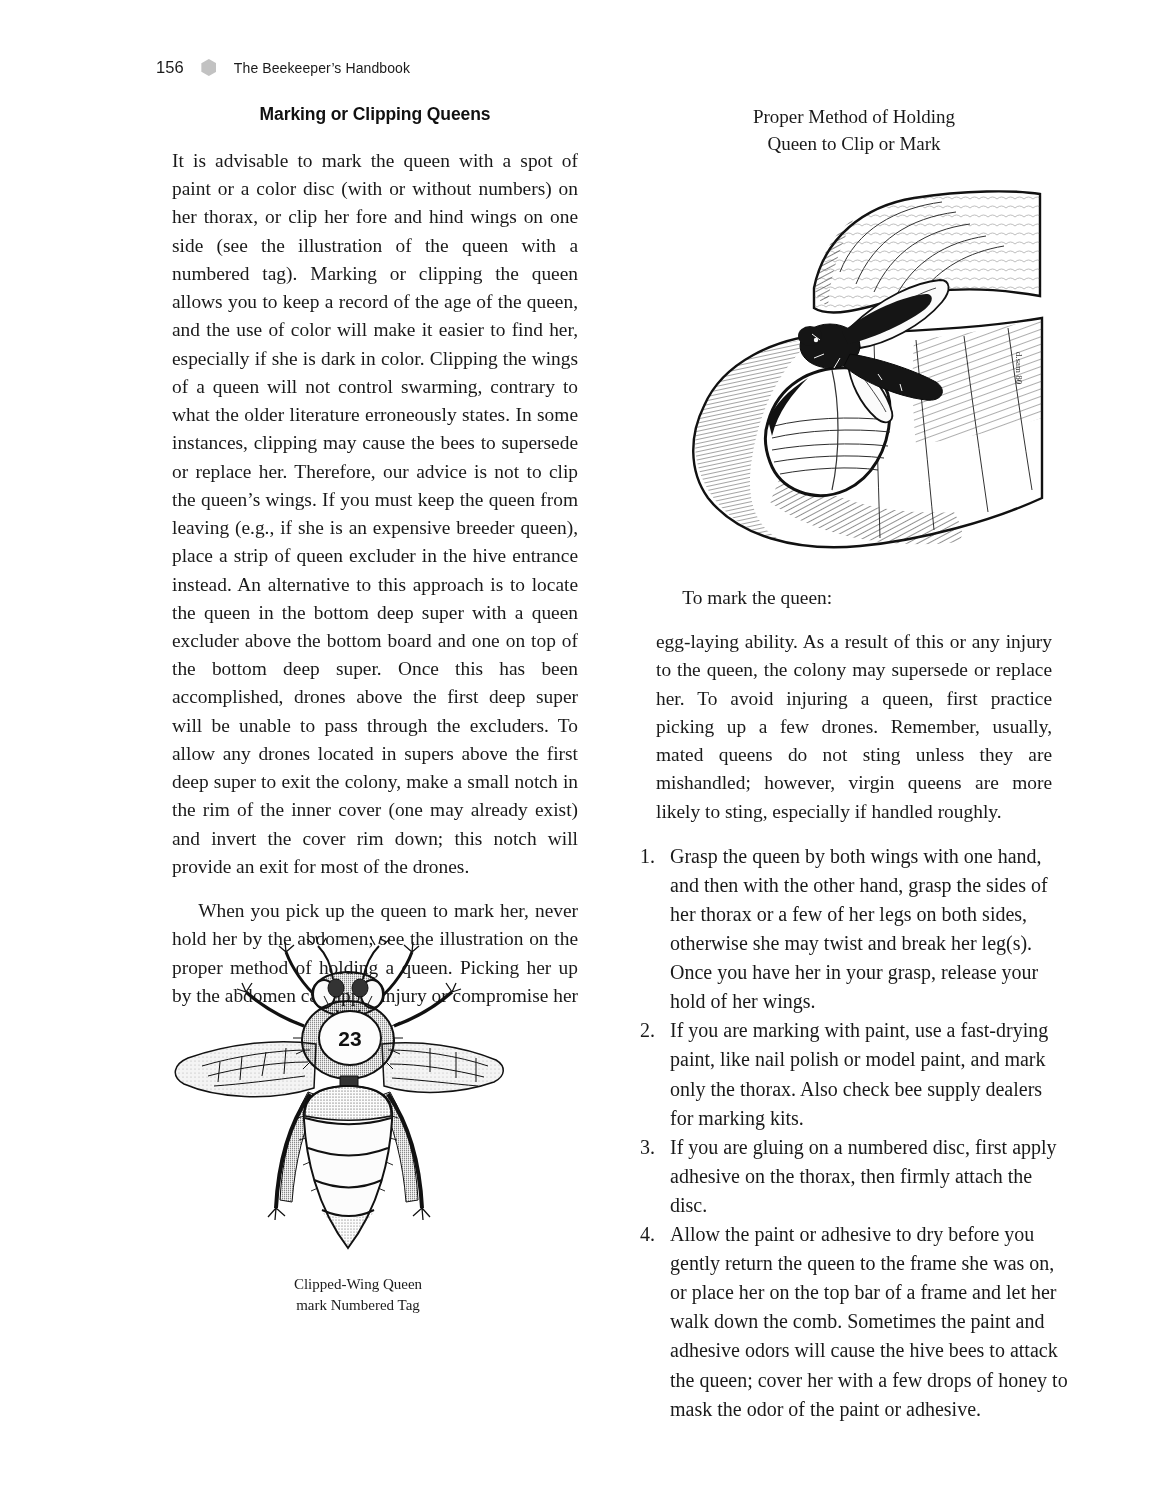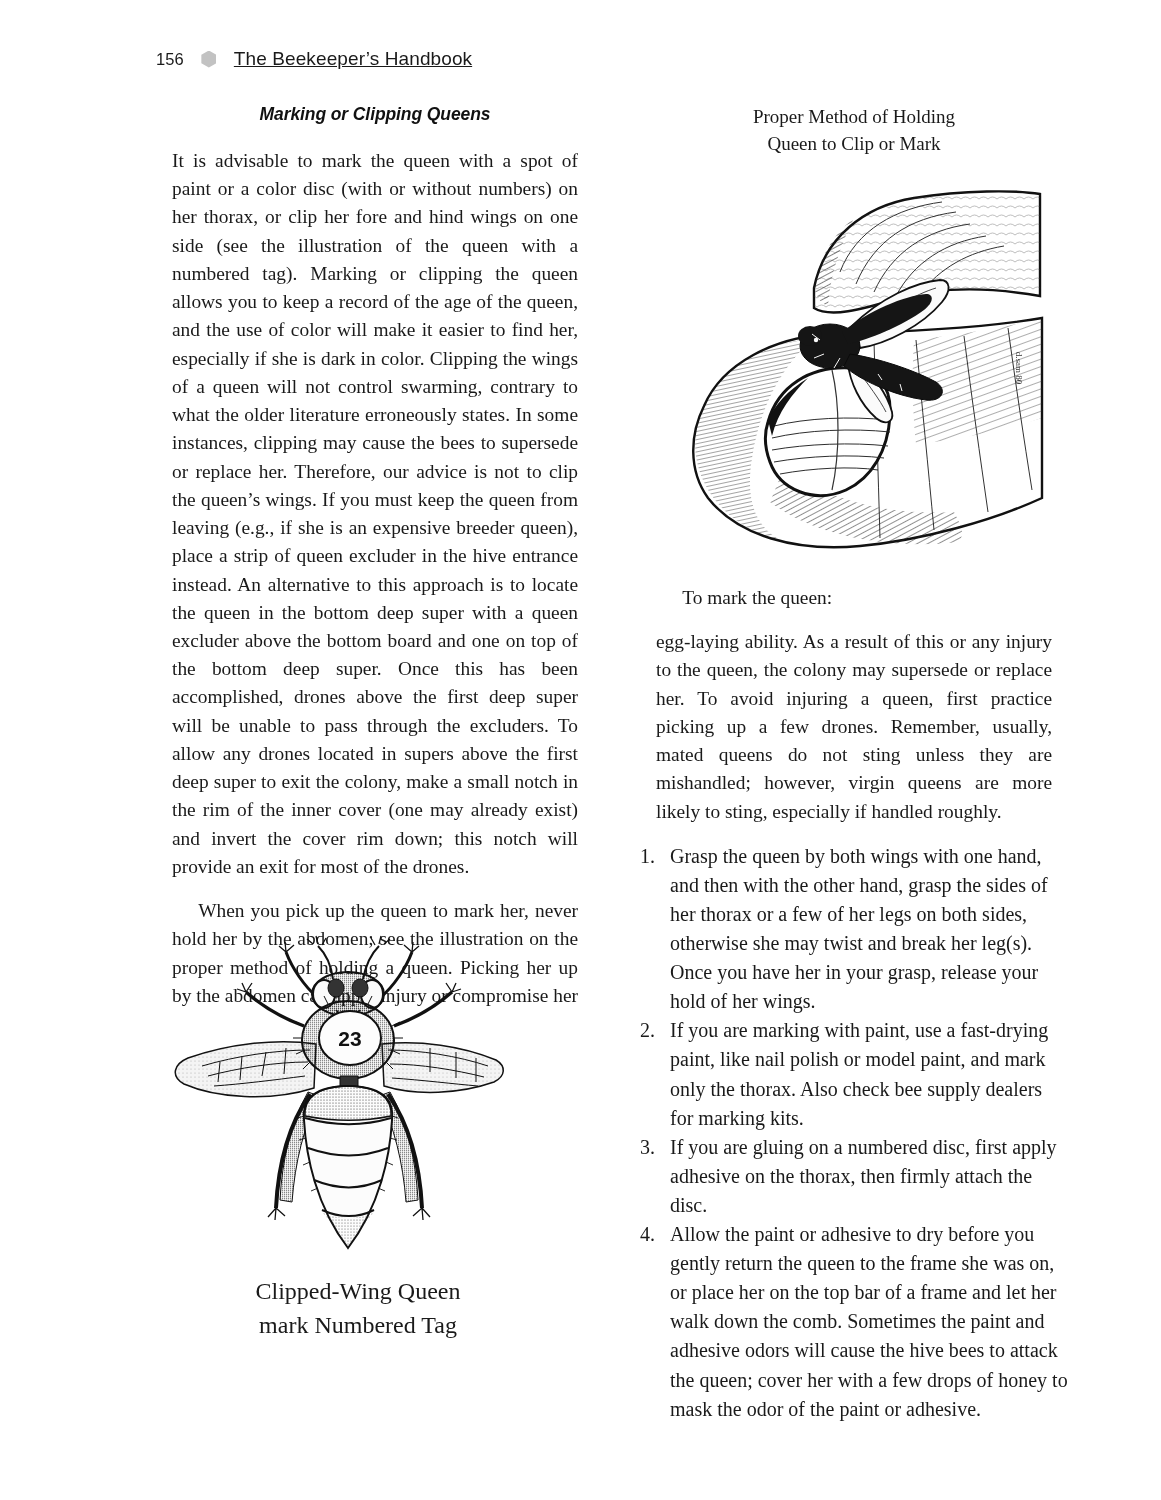--- a/index.html
+++ b/index.html
@@ -14,21 +14,21 @@
     background: #ffffff;
     overflow: hidden;
     font-family: "Liberation Serif", serif;
     color: #1a1a1a;
   }
 
   
   .running-head {
     position: absolute;
     left: 156px;
-    top: 48px;
+    top: 58px;
     display: flex;
     align-items: center;
     gap: 0;
     font-family: "Liberation Sans", sans-serif;
   }
   .running-head .folio {
     font-size: 16.5px;
     color: #1a1a1a;
     letter-spacing: 0.1px;
   }
@@ -38,24 +38,23 @@
     justify-content: center;
     align-items: center;
   }
   .hex {
     width: 15px;
     height: 17px;
     background: #c2c2c2;
     clip-path: polygon(50% 0%, 100% 25%, 100% 75%, 50% 100%, 0% 75%, 0% 25%);
   }
   .running-head .book-title {
-    font-size: 19px;
+    font-size: 14px;
     color: #1a1a1a;
     letter-spacing: 0.1px;
-    text-decoration: underline;
   }
 
   
   .col-left {
     position: absolute;
     left: 156px;
     top: 104px;
     width: 438px;
   }
   .col-right {
@@ -66,21 +65,20 @@
   }
 
   .section-title {
     font-family: "Liberation Sans", sans-serif;
     font-weight: bold;
     font-size: 17.5px;
     text-align: center;
     letter-spacing: -0.1px;
     margin: 0 0 22px 0;
     color: #111;
-    font-style: italic;
   }
 
   .fig-title {
     font-family: "Liberation Serif", serif;
     font-size: 19px;
     text-align: center;
     line-height: 1.42;
     margin: 0 0 10px 0;
     color: #1a1a1a;
   }
@@ -136,21 +134,21 @@
     display: block;
   }
   .fig-bee-block {
     position: absolute;
     left: 139px;
     top: 916px;
     width: 438px;
   }
   .fig-caption {
     font-family: "Liberation Serif", serif;
-    font-size: 24px;
+    font-size: 15px;
     text-align: center;
     line-height: 1.42;
     margin-top: 8px;
     color: #1a1a1a;
   }
   .tag-number {
     font-family: "Liberation Sans", sans-serif;
     font-weight: bold;
     font-size: 21px;
     fill: #111111;

